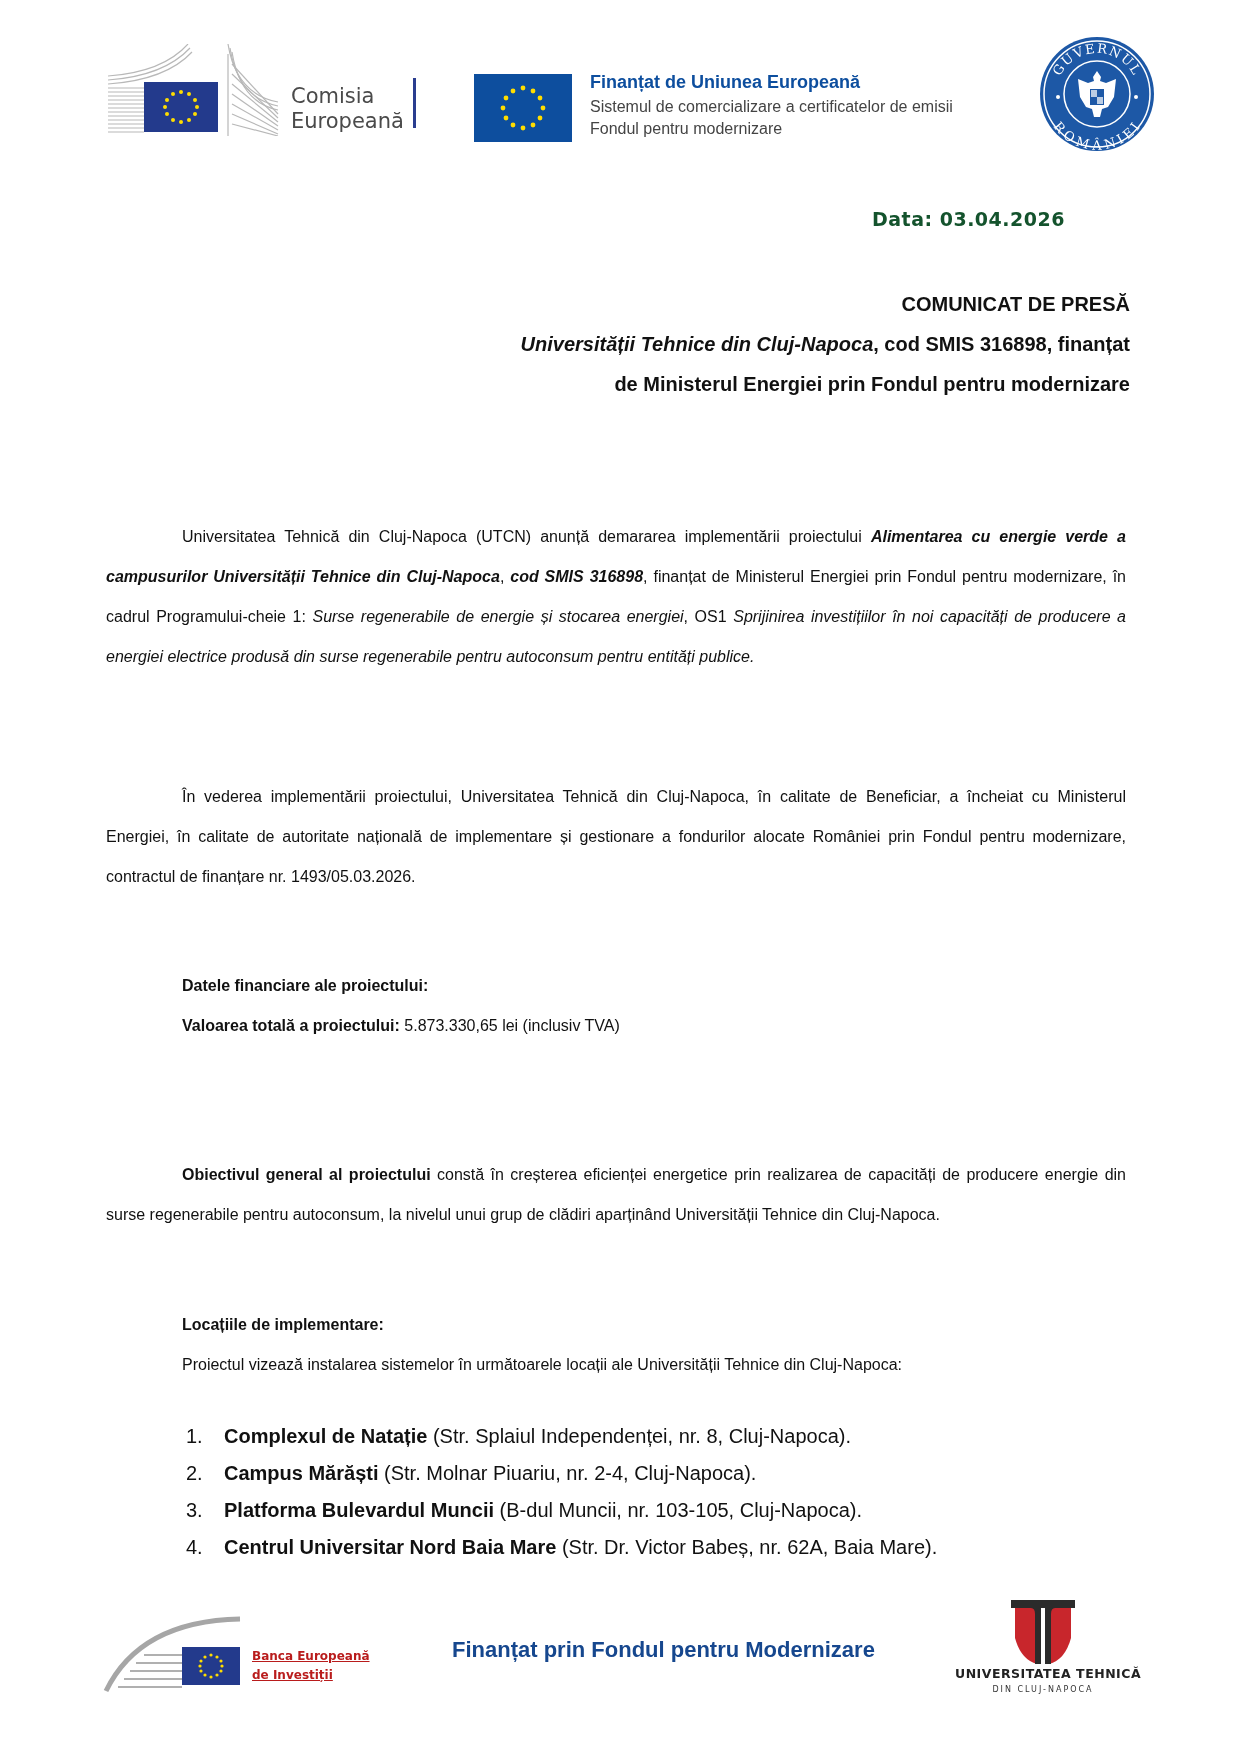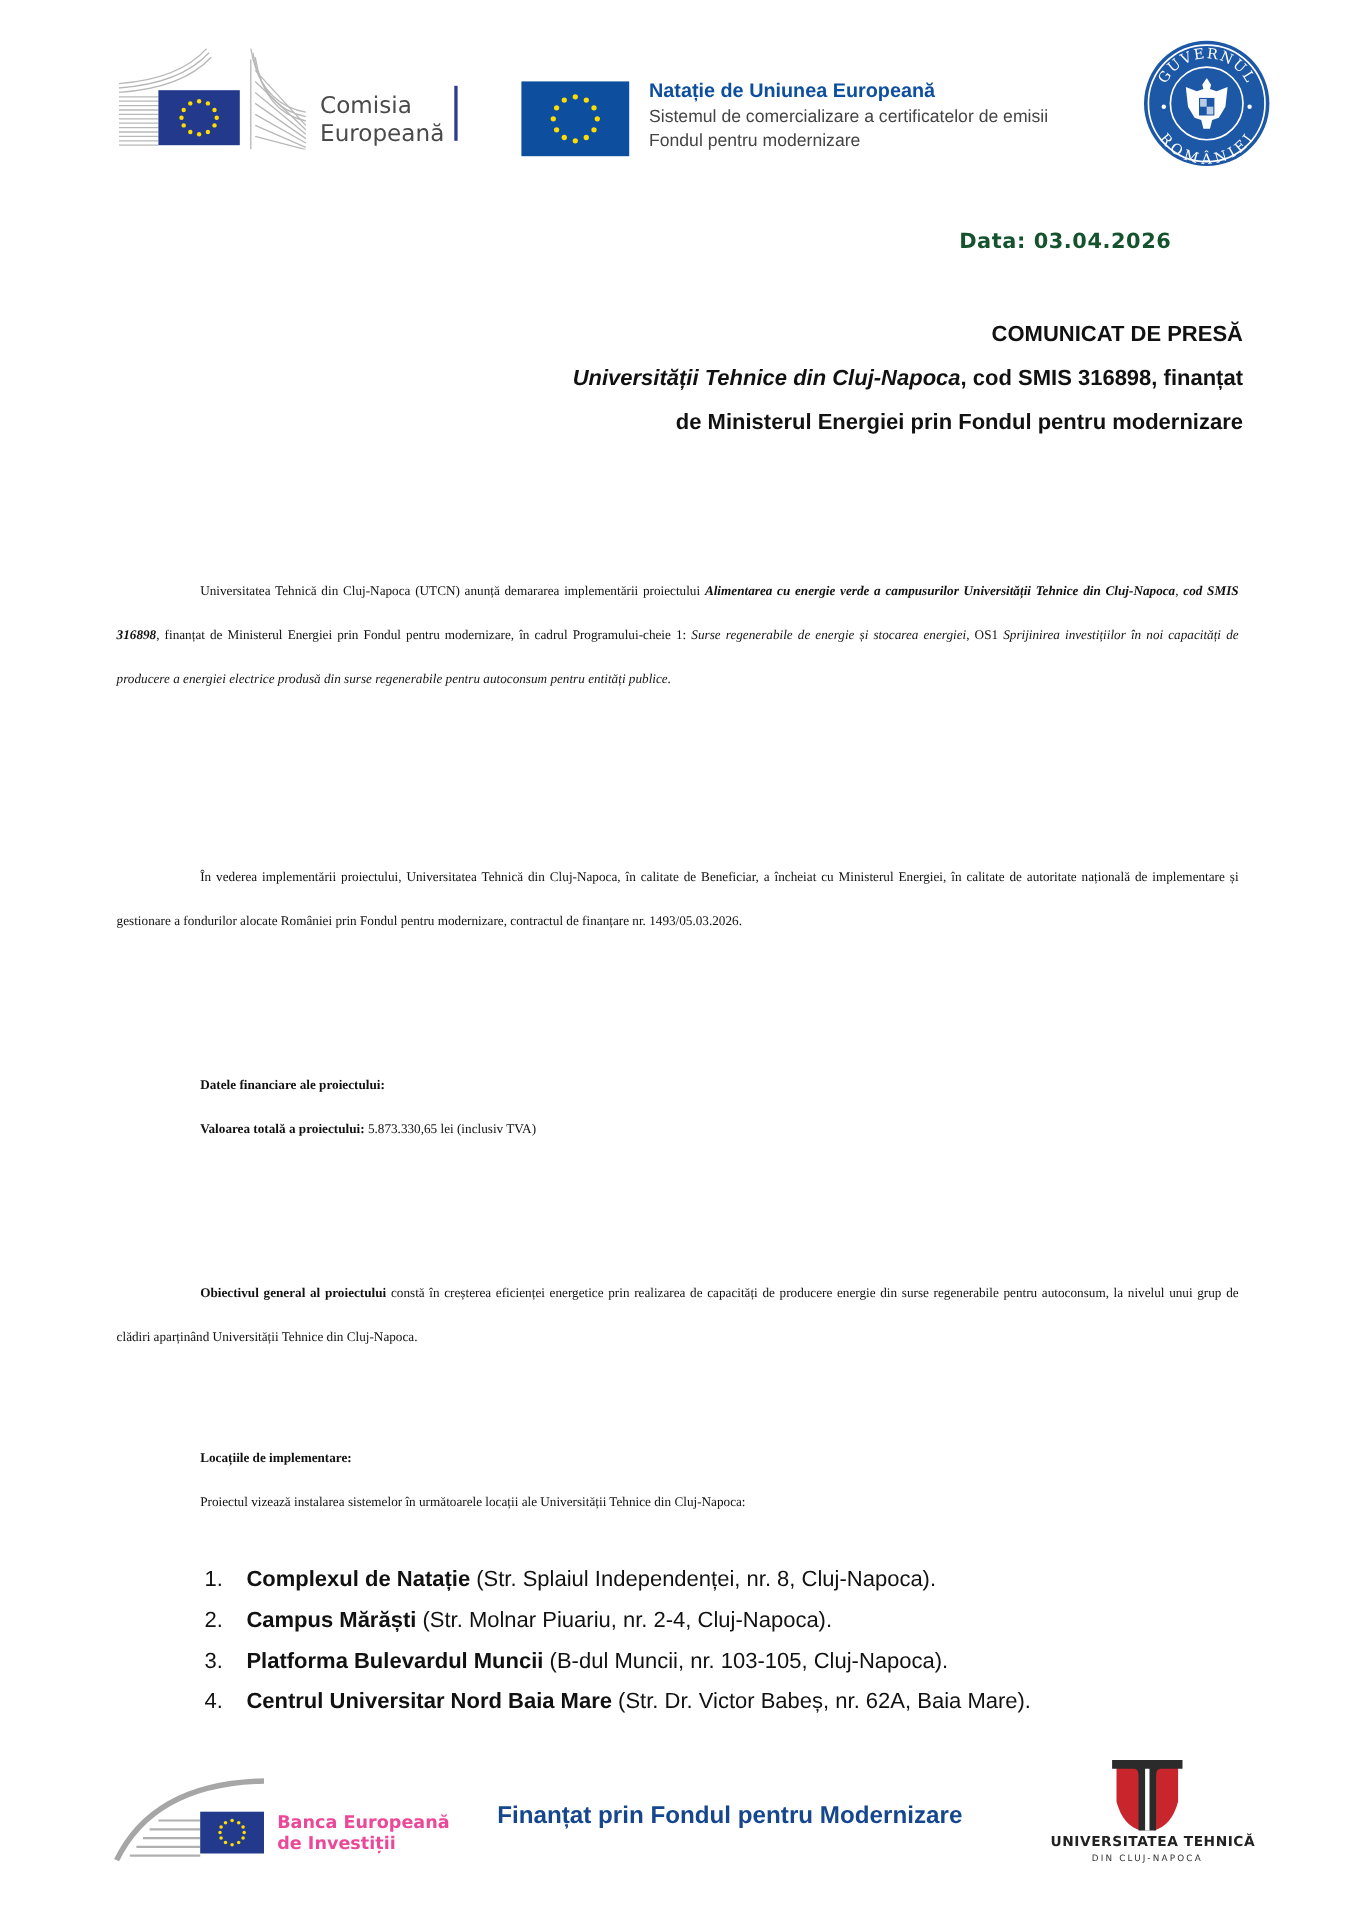--- a/index.html
+++ b/index.html
@@ -18,34 +18,34 @@
   .eu-title { position:absolute; left:116px; top:0px; font-weight:bold; font-size:18px; color:#0d4e9e; }
   .eu-sub { position:absolute; left:116px; font-size:16px; color:#444; white-space:nowrap; }
 
   .gov-logo { left:1038px; top:35px; width:118px; height:118px; }
 
   .date { left:872px; top:208px; font-family:"DejaVu Sans", sans-serif; font-weight:bold; font-size:19px; letter-spacing:0.5px; color:#14532d; }
 
   .title-block { left:110px; top:284px; width:1020px; text-align:center; font-weight:bold; font-size:20px; line-height:40px; }
   .title-block .line { display:block;text-align:right; }
 
-  .body-text { left:106px; width:1020px; font-size:12px; line-height:40px; text-align:justify;font-family:Liberation Serif, serif; }
+  .body-text { left:106px; width:1020px; font-size:16px; line-height:40px; text-align:justify; }
   .indent { text-indent:76px; }
   .bi { font-weight:bold; font-style:italic; }
   .it { font-style:italic; }
   .b { font-weight:bold; }
   .para-block p { margin:0; }
 
   .list { left:186px; top:1418px; width:900px; font-size:20px; line-height:37px; }
   .list .li { display:flex; }
   .list .num { width:38px; flex:none; }
 
   .eib-logo { left:100px; top:1603px; width:320px; height:80px; }
   .eib-flag { position:absolute; left:82px; top:44px; width:58px; height:38px; background:#233a8c; }
-  .eib-text { position:absolute; left:152px; top:44px; font-family:"DejaVu Sans", sans-serif; font-size:16px; line-height:19px; color:#ec4899; font-weight:bold; }
+  .eib-text { position:absolute; left:152px; top:44px; font-family:"DejaVu Sans", sans-serif; font-size:12px; line-height:19px; color:#b91c1c; font-weight:bold;text-decoration:underline; }
 
   .footer-fund { left:440px; top:1637px; font-weight:bold; font-size:22px; color:#16478e;margin-left:12px; }
 
   .utcn-logo { left:955px; top:1598px; width:176px; height:110px; }
   .utcn-name { position:absolute; left:0; top:68px; width:176px; text-align:center; font-family:"DejaVu Sans", sans-serif; font-weight:bold; font-size:12.5px; letter-spacing:0.5px; color:#222; white-space:nowrap; }
   .utcn-sub { position:absolute; left:0; top:87px; width:176px; text-align:center; font-family:"DejaVu Sans", sans-serif; font-size:8px; letter-spacing:2px; color:#333; }
 </style>
 </head>
 <body>
 
@@ -117,21 +117,21 @@
           <circle cx="59" cy="51" r="2.4"></circle>
           <circle cx="49" cy="54" r="2.4"></circle>
           <circle cx="39" cy="51" r="2.4"></circle>
         <circle cx="32" cy="44" r="2.4"></circle>
           <circle cx="29" cy="34" r="2.4"></circle>
           <circle cx="32" cy="24" r="2.4"></circle>
           <circle cx="39" cy="17" r="2.4"></circle>
       </g>
     </svg>
   </div>
-  <div class="eu-title">Natație de Uniunea Europeană</div>
+  <div class="eu-title">Finanțat de Uniunea Europeană</div>
   <div class="eu-sub" style="top:26px;">Sistemul de comercializare a certificatelor de emisii</div>
   <div class="eu-sub" style="top:48px;">Fondul pentru modernizare</div>
 </div>
 
 <div class="abs gov-logo">
   <svg width="118" height="118" viewBox="0 0 118 118">
     <circle cx="59" cy="59" r="57" fill="#1d58a6"></circle>
     <circle cx="59" cy="59" r="53" fill="none" stroke="#ffffff" stroke-width="1.5"></circle>
     <circle cx="59" cy="59" r="33" fill="none" stroke="#ffffff" stroke-width="1.5"></circle>
     <defs>

